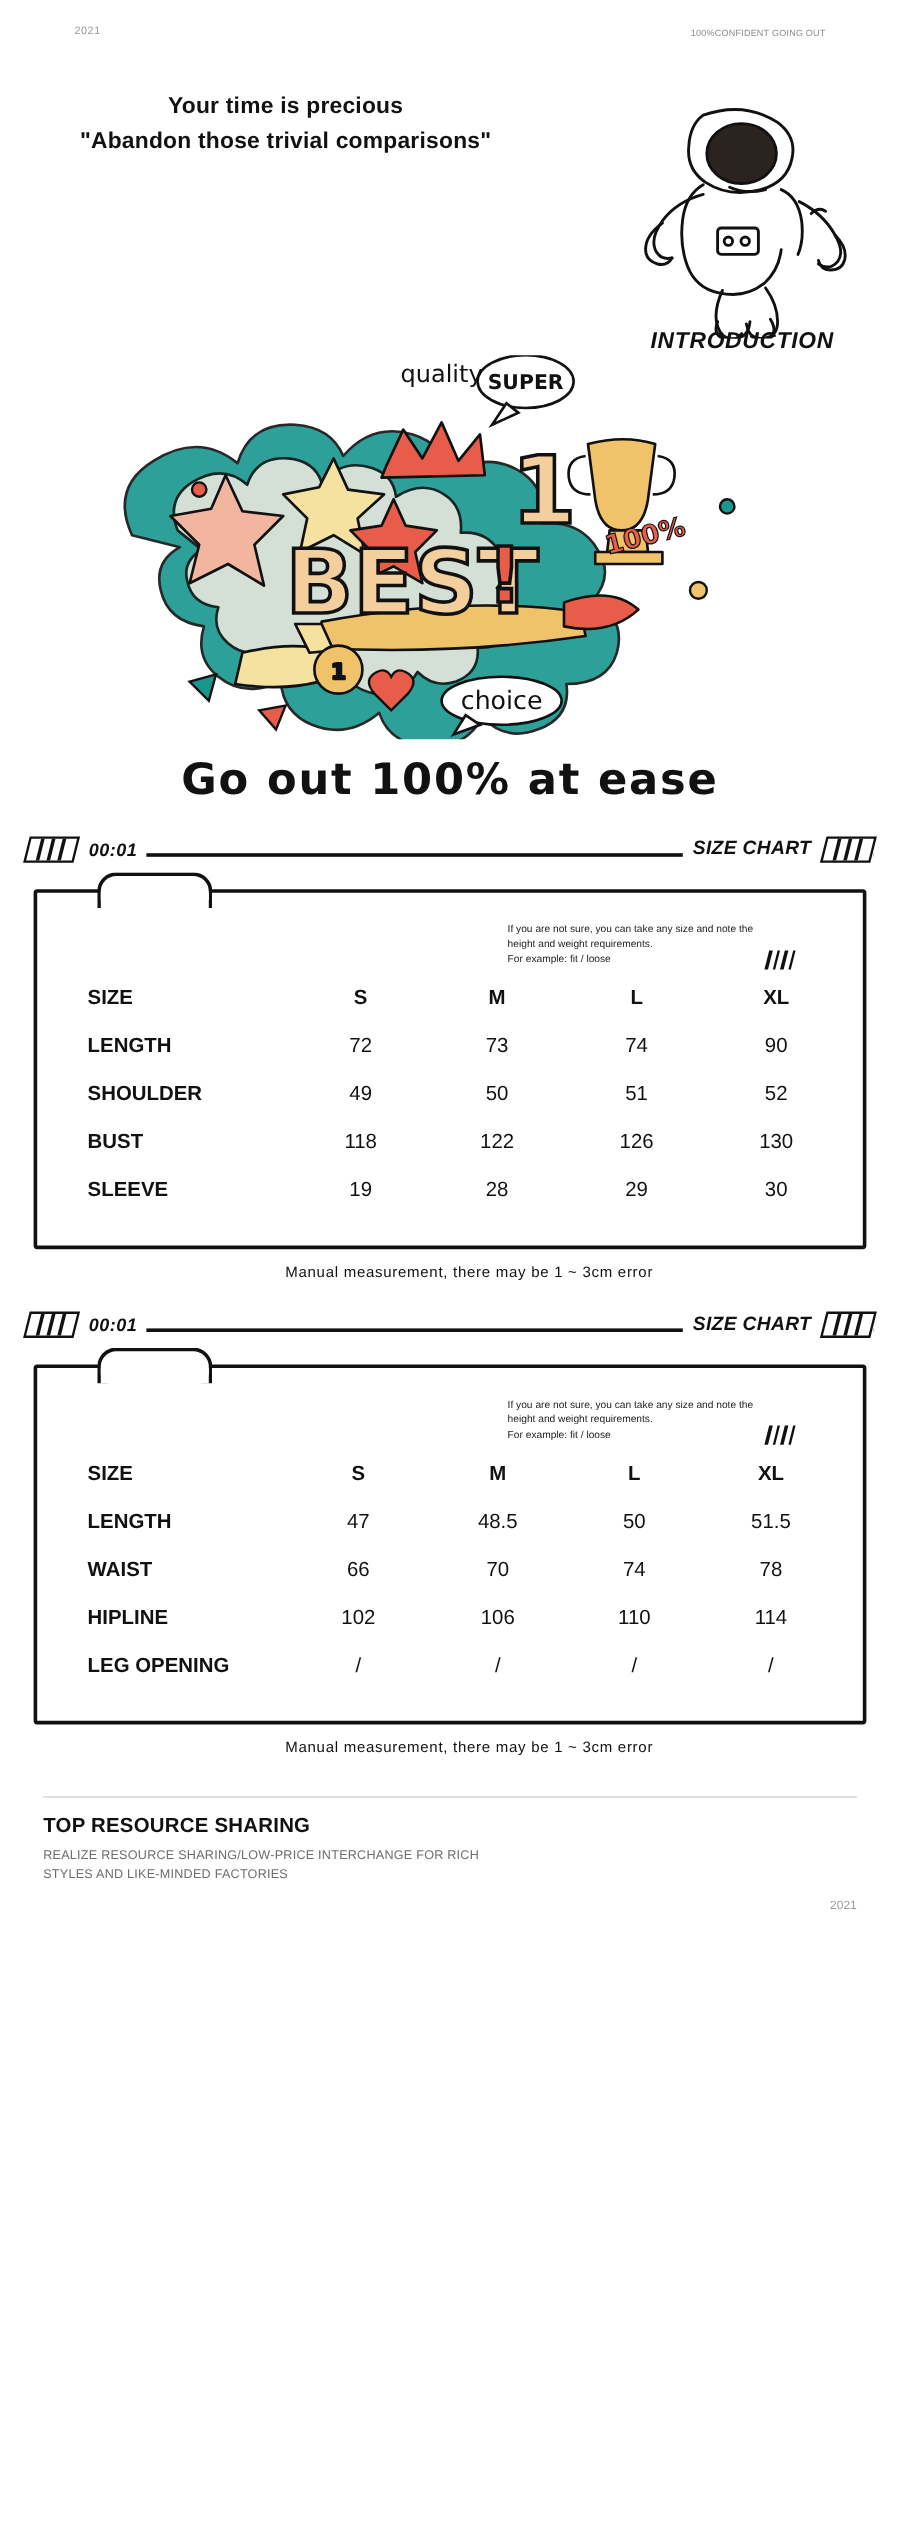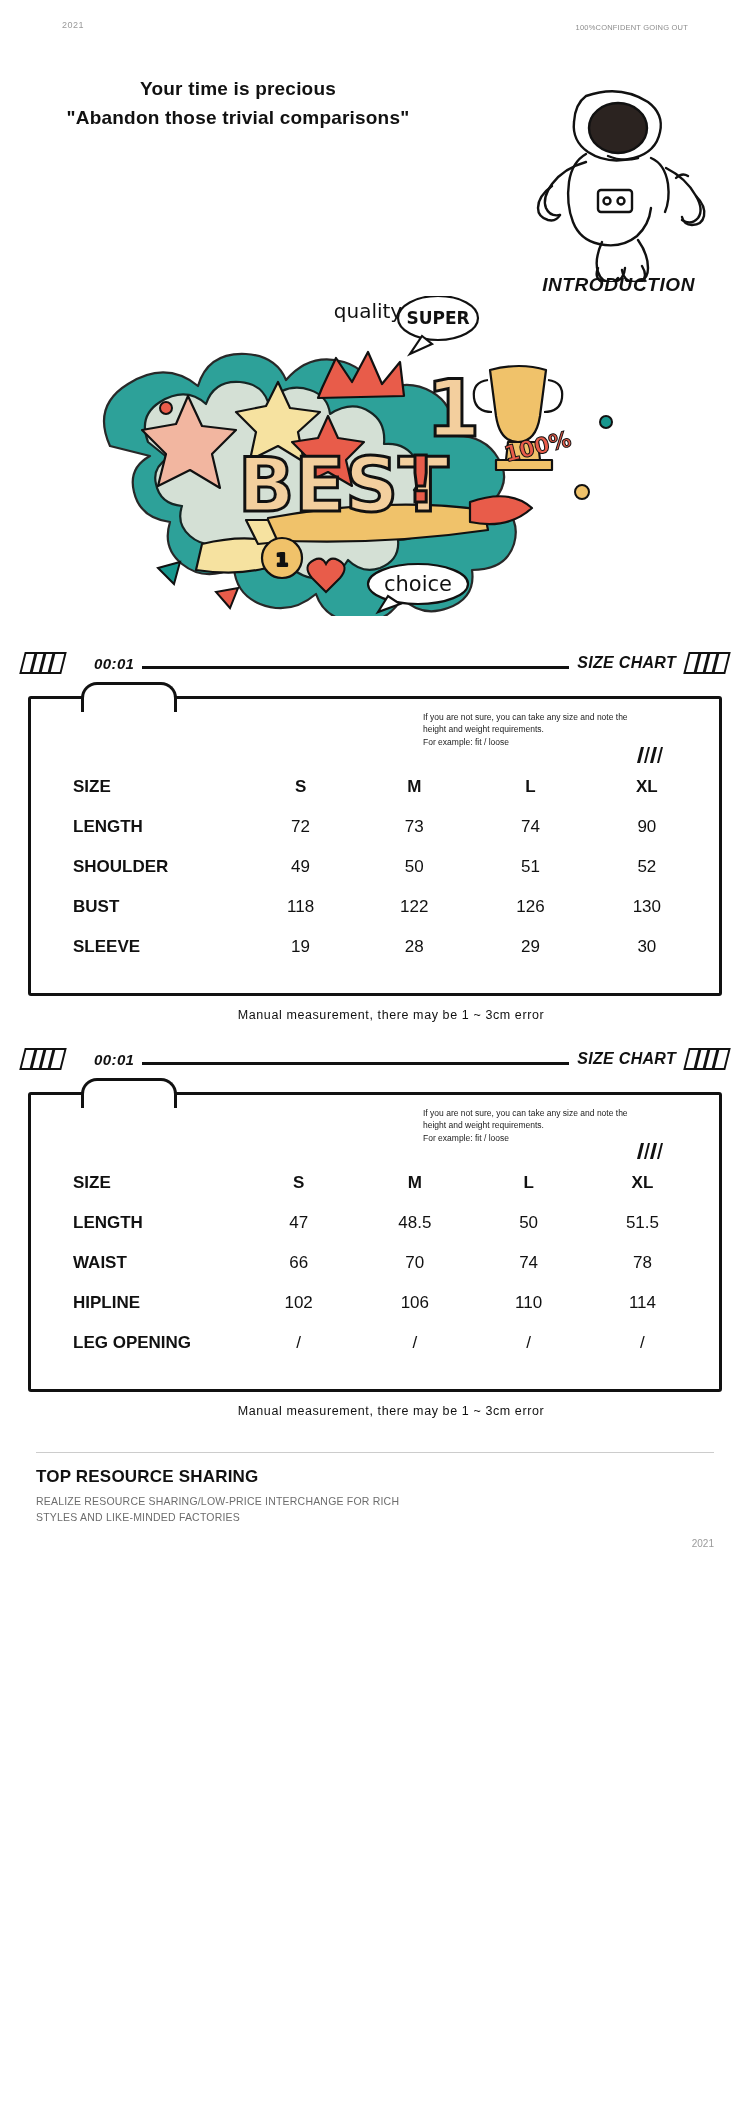--- a/index.html
+++ b/index.html
@@ -119,21 +119,20 @@
     background: #111;
   }
   .tag-left {
     position: absolute;
     left: 0; top: 0;
     display: flex;
     align-items: center;
     background: #fff;
     padding-right: 8px;
     z-index: 2;
-    gap: 20px;
   }
   .tag-right {
     position: absolute;
     right: 0; top: 0;
     display: flex;
     align-items: center;
     background: #fff;
     padding-left: 8px;
     z-index: 2;
     justify-content: flex-end;
@@ -191,21 +190,21 @@
     border-top-right-radius: 16px;
   }
   .card-notch-mask {
     position: absolute;
     left: 53px; top: 0px;
     width: 90px; height: 6px;
     background: #fff;
   }
   .note {
     position: absolute;
-    left: 392px; top: 12px;
+    left: 392px; top: 24px;
     width: 220px;
     font-size: 8.5px;
     line-height: 1.45;
     color: #222;
   }
   .note-slashes {
     position: absolute;
     right: 58px; top: 48px;
     transform: skewX(-14deg);
     display: flex;
@@ -393,20 +392,21 @@
       </g>
 
       <g stroke="#111" stroke-width="2.2" stroke-linejoin="round">
         <path d="M188 248 l-12 -24 l22 0 l10 22 z" fill="#f6e2a0"></path>
         <circle cx="212" cy="262" r="20" fill="#f0c26a"></circle>
         <text x="212" y="270" text-anchor="middle" font-family="DejaVu Sans, sans-serif" font-size="18" font-weight="bold" fill="#111">1</text>
       </g>
     </svg>
   </div>
 
+  <div class="goout">Go out 100% at ease</div>
 
   <div class="chart-block">
     <div class="chart-bar">
       <div class="rule"></div>
       <div class="tag-left">
         <span class="slash-box">
             <i></i>
             <i></i>
             <i></i>
           </span>

